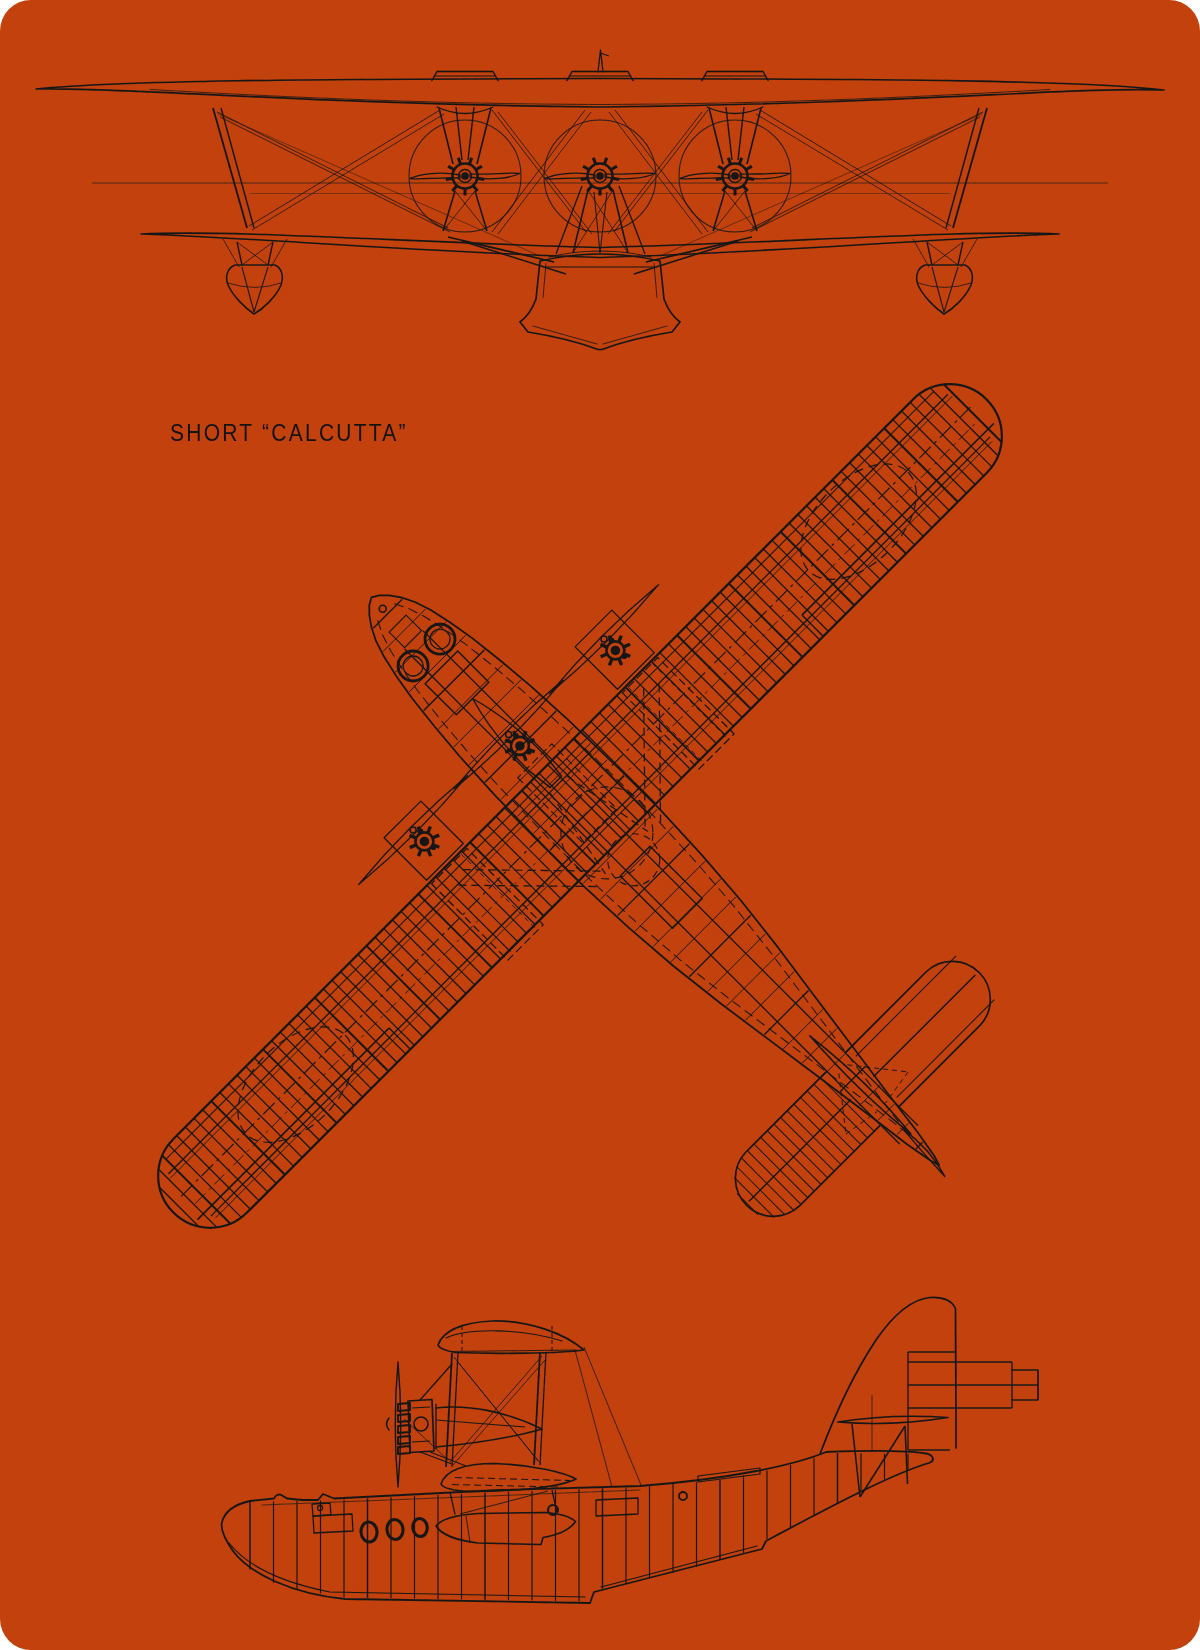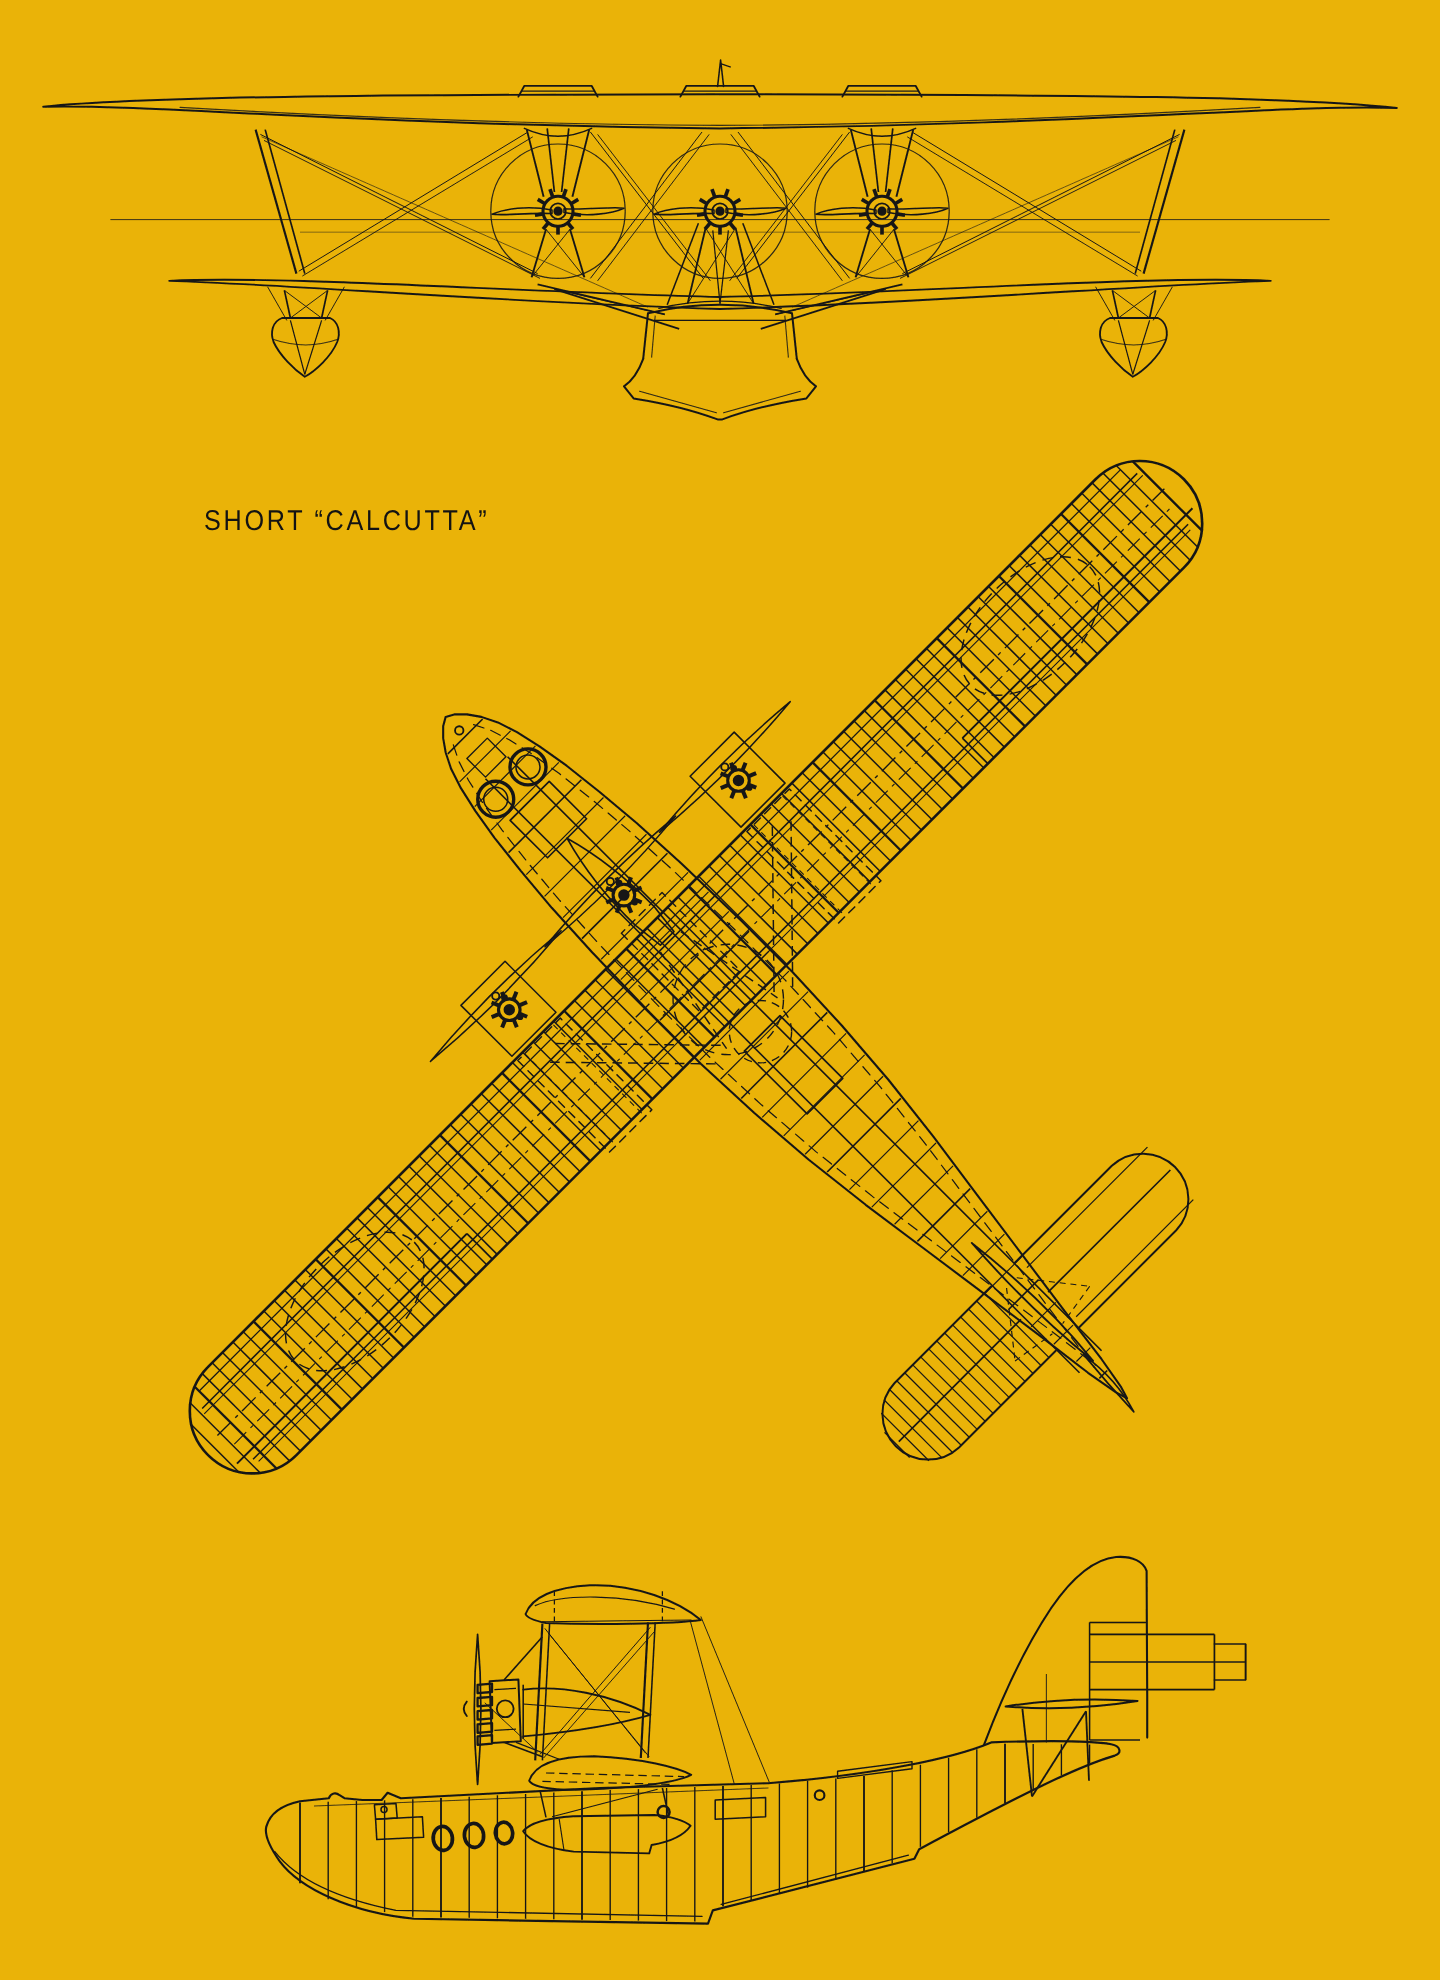--- a/index.html
+++ b/index.html
@@ -1,18 +1,18 @@
 <!DOCTYPE html>
 <html><head>
 <meta charset="utf-8">
 <title>Short Calcutta three-view drawing</title>
 <style>
   html,body{margin:0;padding:0;background:#ffffff;}
-  .sheet{position:relative;width:1200px;height:1650px;background:#eab308;overflow:hidden;
-         font-family:"Liberation Sans",sans-serif;}
+  .sheet{position:relative;width:1200px;height:1650px;background:#c2410c;overflow:hidden;
+         font-family:"Liberation Sans",sans-serif;border-radius:31px;}
   .sheet svg{position:absolute;left:0;top:0;color:#171717;}
   .caption{position:absolute;left:170px;top:420px;font-size:28px;letter-spacing:3px;
            color:#131313;font-weight:400;white-space:nowrap;
            font-family:"Liberation Sans",sans-serif;transform:scale(0.75,0.85);transform-origin:top left;}
 </style>
 </head>
 <body>
 
 <div class="sheet">
 <svg width="1200" height="1650" viewBox="0 0 1200 1650" style="display: block; color: rgb(23, 23, 23);" stroke="currentColor">

